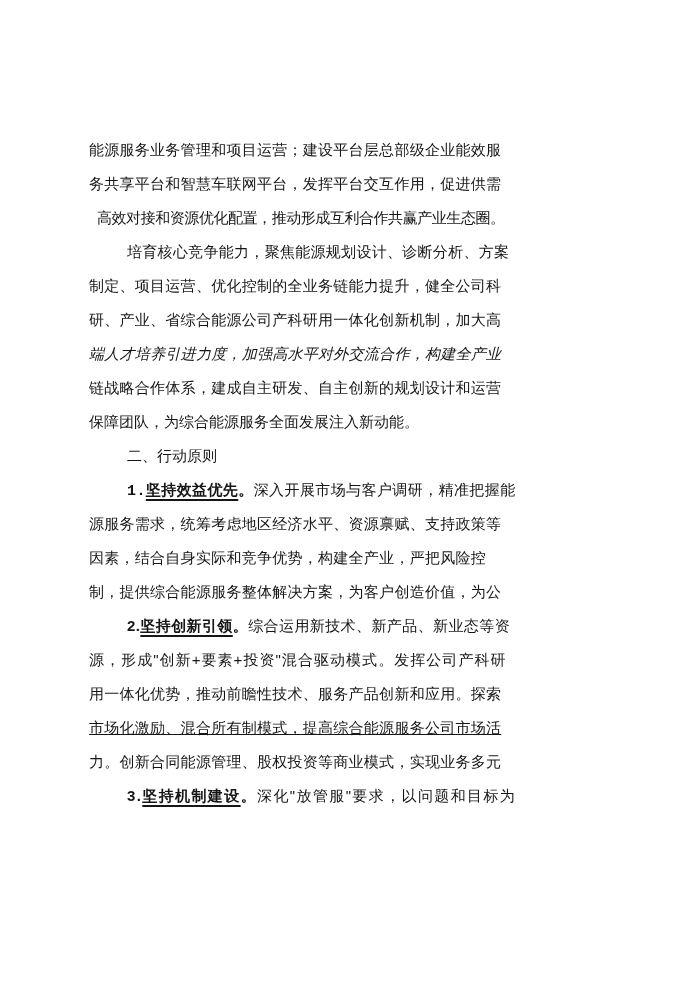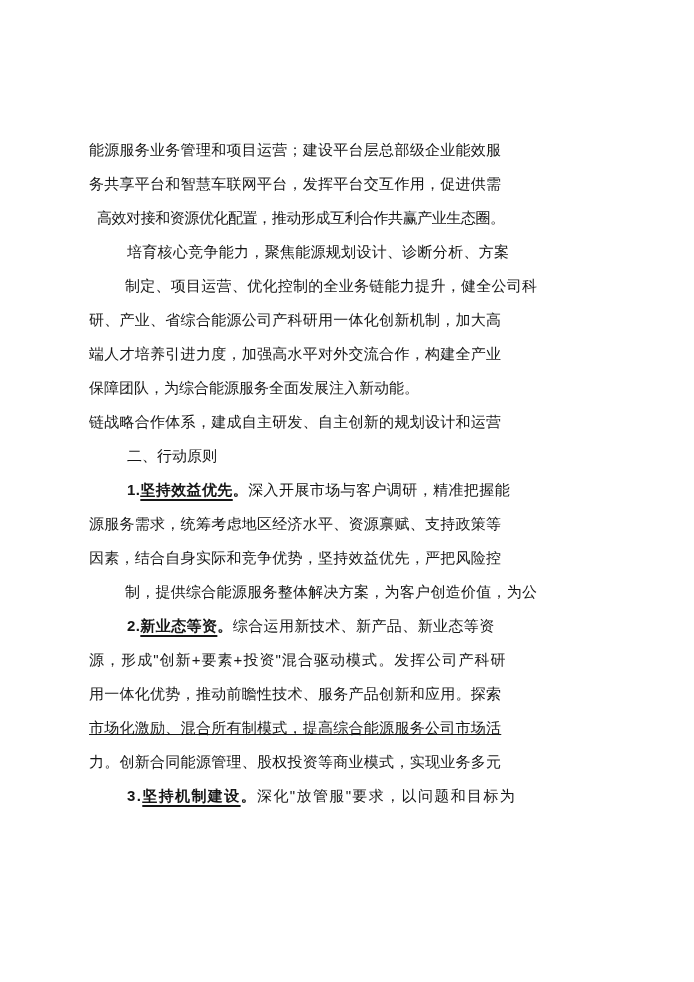--- a/index.html
+++ b/index.html
@@ -43,30 +43,30 @@
 </style>
 </head>
 <body>
 
 <div class="page">
   <div class="doc" style="color: rgb(22, 22, 22);">
       <div class="line"><span class="runs" style="letter-spacing: 0.269px;"><span>能源服务业务管理和项目运营；建设平台层总部级企业能效服</span></span></div>
       <div class="line"><span class="runs" style="letter-spacing: 0.269px; margin-top: 48px;"><span>务共享平台和智慧车联网平台，发挥平台交互作用，促进供需</span></span></div>
       <div class="line"><span class="runs" style="letter-spacing: -0.444px; margin-left: 8px;"><span>高效对接和资源优化配置，推动形成互利合作共赢产业生态圈。</span></span></div>
       <div class="line indent"><span class="runs" style="letter-spacing: 0.292px; font-family: Liberation Serif, serif;"><span>培育核心竞争能力，聚焦能源规划设计、诊断分析、方案</span></span></div>
-      <div class="line"><span class="runs" style="letter-spacing: 0.269px; margin-left: 36px;"><span>制定、项目运营、优化控制的全业务链能力提升，健全公司科</span></span></div>
+      <div class="line"><span class="runs" style="letter-spacing: 0.269px;"><span>制定、项目运营、优化控制的全业务链能力提升，健全公司科</span></span></div>
       <div class="line"><span class="runs" style="letter-spacing: 0.269px;"><span>研、产业、省综合能源公司产科研用一体化创新机制，加大高</span></span></div>
-      <div class="line"><span class="runs" style="letter-spacing: 0.269px;"><span>端人才培养引进力度，加强高水平对外交流合作，构建全产业</span></span></div>
+      <div class="line"><span class="runs" style="letter-spacing: 0.269px; font-style: italic;"><span>端人才培养引进力度，加强高水平对外交流合作，构建全产业</span></span></div>
+      <div class="line"><span class="runs" style="letter-spacing: 0.269px;"><span>链战略合作体系，建成自主研发、自主创新的规划设计和运营</span></span></div>
       <div class="line"><span class="runs"><span>保障团队，为综合能源服务全面发展注入新动能。</span></span></div>
-      <div class="line"><span class="runs" style="letter-spacing: 0.269px;"><span>链战略合作体系，建成自主研发、自主创新的规划设计和运营</span></span></div>
       <div class="line indent"><span class="runs"><span>二、行动原则</span></span></div>
-      <div class="line indent"><span class="runs" style="letter-spacing: 0.406px;"><span class="b">1.</span><span class="b u">坚持效益优先</span><span class="b">。</span><span>深入开展市场与客户调研，精准把握能</span></span></div>
+      <div class="line indent"><span class="runs" style="letter-spacing: 0.406px; font-family: Liberation Mono, monospace;"><span class="b">1.</span><span class="b u">坚持效益优先</span><span class="b">。</span><span>深入开展市场与客户调研，精准把握能</span></span></div>
       <div class="line"><span class="runs" style="letter-spacing: 0.269px;"><span>源服务需求，统筹考虑地区经济水平、资源禀赋、支持政策等</span></span></div>
-      <div class="line"><span class="runs" style="letter-spacing: 0.269px;"><span>因素，结合自身实际和竞争优势，坚持效益优先，严把风险控</span></span></div>
-      <div class="line"><span class="runs" style="letter-spacing: 0.269px; margin-left: 36px;"><span>制，提供综合能源服务整体解决方案，为客户创造价值，为公</span></span></div>
-      <div class="line indent"><span class="runs" style="letter-spacing: 0.406px;"><span class="b">2.</span><span class="b u">新业态等资</span><span class="b">。</span><span>综合运用新技术、新产品、新业态等资</span></span></div>
+      <div class="line"><span class="runs" style="letter-spacing: 0.269px;"><span>因素，结合自身实际和竞争优势，构建全产业，严把风险控</span></span></div>
+      <div class="line"><span class="runs" style="letter-spacing: 0.269px;"><span>制，提供综合能源服务整体解决方案，为客户创造价值，为公</span></span></div>
+      <div class="line indent"><span class="runs" style="letter-spacing: 0.406px;"><span class="b">2.</span><span class="b u">坚持创新引领</span><span class="b">。</span><span>综合运用新技术、新产品、新业态等资</span></span></div>
       <div class="line"><span class="runs" style="letter-spacing: 1.049px;"><span>源，形成"创新+要素+投资"混合驱动模式。发挥公司产科研</span></span></div>
       <div class="line"><span class="runs" style="letter-spacing: 0.269px;"><span>用一体化优势，推动前瞻性技术、服务产品创新和应用。探索</span></span></div>
       <div class="line"><span class="runs" style="letter-spacing: 0.269px; text-decoration: underline;"><span>市场化激励、混合所有制模式，提高综合能源服务公司市场活</span></span></div>
       <div class="line"><span class="runs" style="letter-spacing: 0.269px;"><span>力。创新合同能源管理、股权投资等商业模式，实现业务多元</span></span></div>
       <div class="line indent"><span class="runs" style="letter-spacing: 1.386px;"><span class="b">3.</span><span class="b u">坚持机制建设</span><span class="b">。</span><span>深化"放管服"要求，以问题和目标为</span></span></div>
     </div>
 </div>
 
 </body></html>

